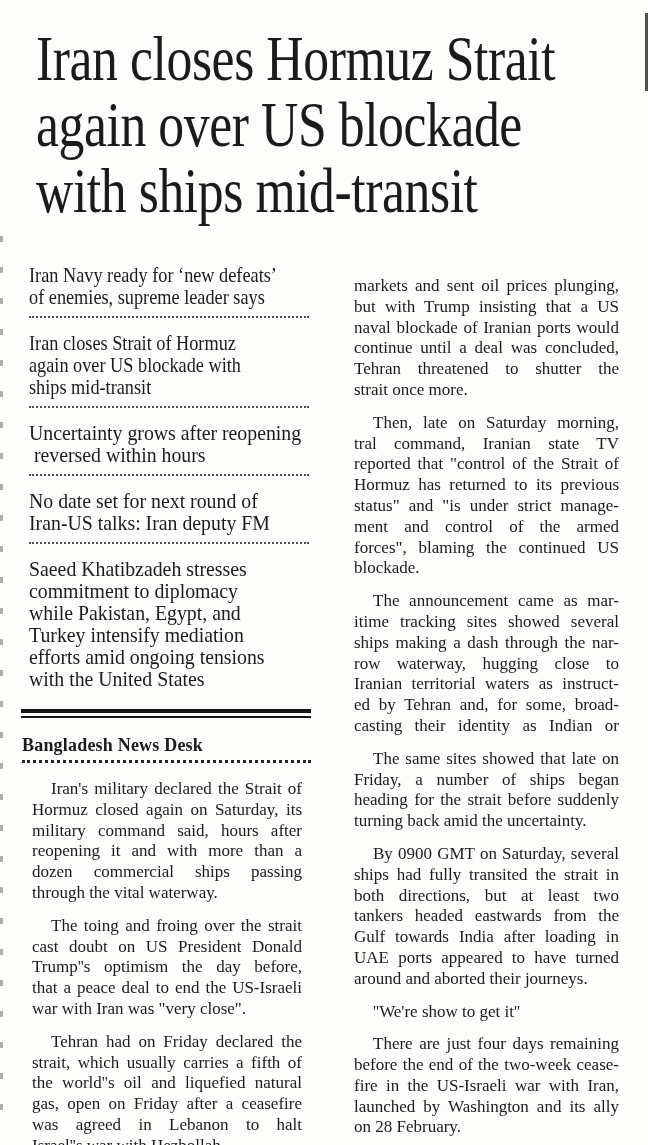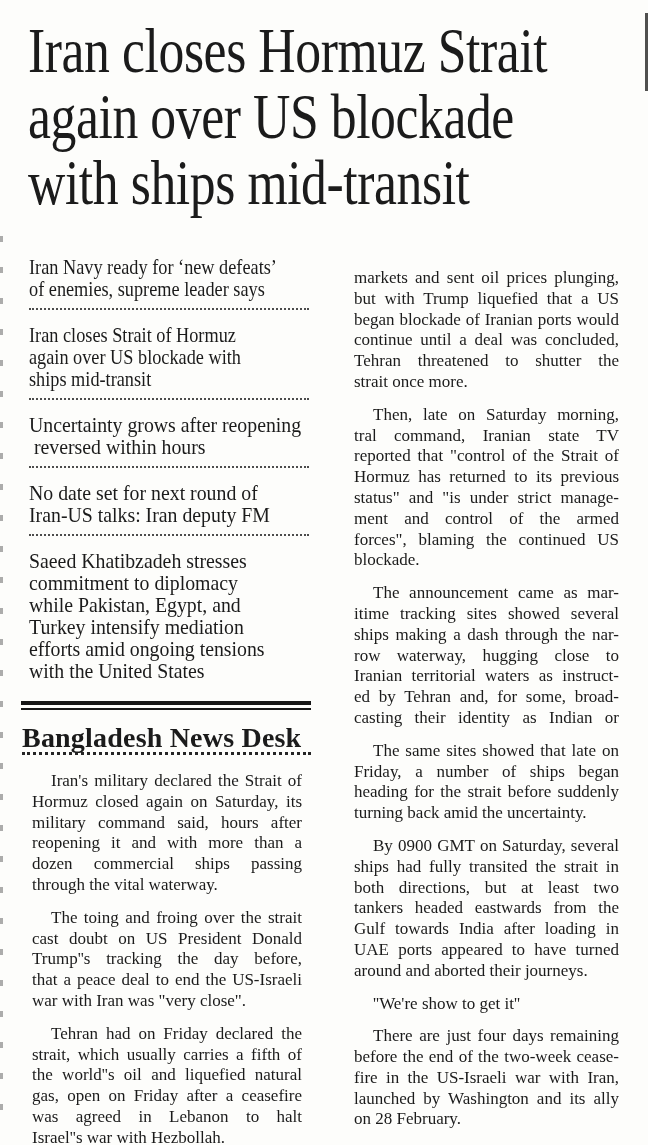--- a/index.html
+++ b/index.html
@@ -12,39 +12,39 @@
     margin: 0 auto;
     background: #fdfdfb;
     box-sizing: border-box;
     padding: 10px 19px 0 20px;
     overflow: hidden;
     font-family: "Liberation Serif", "DejaVu Serif", serif;
     color: #1b1b1b;
   }
 
   
-  .headline { margin: 8px; font-weight: normal; font-size: 63px; line-height: 66px; letter-spacing: -0.5px; }
+  .headline { margin: 16px; font-weight: normal; font-size: 63px; line-height: 66px; letter-spacing: -0.5px; }
   .hl-line { display: block; white-space: nowrap; transform: scaleX(0.82); transform-origin: left top; }
 
   
   .columns { display: flex; gap: 28px; margin-top: 40px; }
   .col-left  { width: 294px; flex: none; }
   .col-right { width: 289px; flex: none; }
 
   
   .briefs { padding-left: 9px; padding-right: 2px; }
   .brief { font-size: 22px; line-height: 22px; }
   .brief.condensed { transform: scaleX(0.83); transform-origin: left top; width: 120%; }
   .brief.semi      { transform: scaleX(0.90); transform-origin: left top; width: 111%; }
   .brief-line { white-space: pre; }
   .brief-sep { border-bottom: 2px dotted #4c4c4c; margin: 8px 3px 14px 0; height: 0; }
 
   
   .double-rule { margin: 19px 3px 0 1px; border-top: 4px solid #161616; border-bottom: 2px solid #161616; height: 3px; }
-  .byline { margin-top: 15px; padding-left: 2px; font-weight: bold; font-size: 28px; line-height: 25px; letter-spacing: 0.2px; }
+  .byline { margin-top: 15px; padding-left: 2px; font-weight: bold; font-size: 18px; line-height: 25px; letter-spacing: 0.2px; }
   .byline-rule { border-bottom: 3px dotted #252525; margin: 2px 3px 0 2px; height: 0; }
 
   
   .body-text { margin-top: 16px; font-size: 17px; line-height: 20.8px; }
   .col-right .body-text { margin-top: 2px; }
   .para { margin: 12px; }
   .body-line { text-align: justify; text-align-last: justify; white-space: nowrap0; }
   .body-line.first { text-indent: 19px; }
   .body-line.last { text-align-last: auto; font-family: Liberation Serif, serif; }
 
@@ -114,21 +114,21 @@
             <div class="body-line first">Iran's military declared the Strait of</div>
             <div class="body-line">Hormuz closed again on Saturday, its</div>
             <div class="body-line">military command said, hours after</div>
             <div class="body-line">reopening it and with more than a</div>
             <div class="body-line">dozen commercial ships passing</div>
             <div class="body-line last">through the vital waterway.</div>
           </div>
           <div class="para">
             <div class="body-line first">The toing and froing over the strait</div>
             <div class="body-line">cast doubt on US President Donald</div>
-            <div class="body-line">Trump''s tracking the day before,</div>
+            <div class="body-line">Trump''s optimism the day before,</div>
             <div class="body-line">that a peace deal to end the US-Israeli</div>
             <div class="body-line last">war with Iran was "very close".</div>
           </div>
           <div class="para">
             <div class="body-line first">Tehran had on Friday declared the</div>
             <div class="body-line">strait, which usually carries a fifth of</div>
             <div class="body-line">the world''s oil and liquefied natural</div>
             <div class="body-line">gas, open on Friday after a ceasefire</div>
             <div class="body-line">was agreed in Lebanon to halt</div>
             <div class="body-line last">Israel''s war with Hezbollah.</div>
@@ -136,22 +136,22 @@
           <div class="para">
             <div class="body-line first last">That prompted elation in global</div>
           </div>
         </div>
     </div>
 
     <div class="col-right">
       <div class="body-text">
           <div class="para">
             <div class="body-line">markets and sent oil prices plunging,</div>
-            <div class="body-line">but with Trump liquefied that a US</div>
-            <div class="body-line">began blockade of Iranian ports would</div>
+            <div class="body-line">but with Trump insisting that a US</div>
+            <div class="body-line">naval blockade of Iranian ports would</div>
             <div class="body-line">continue until a deal was concluded,</div>
             <div class="body-line">Tehran threatened to shutter the</div>
             <div class="body-line last">strait once more.</div>
           </div>
           <div class="para">
             <div class="body-line first">Then, late on Saturday morning,</div>
             <div class="body-line">tral command, Iranian state TV</div>
             <div class="body-line">reported that "control of the Strait of</div>
             <div class="body-line">Hormuz has returned to its previous</div>
             <div class="body-line">status" and "is under strict manage-</div>

